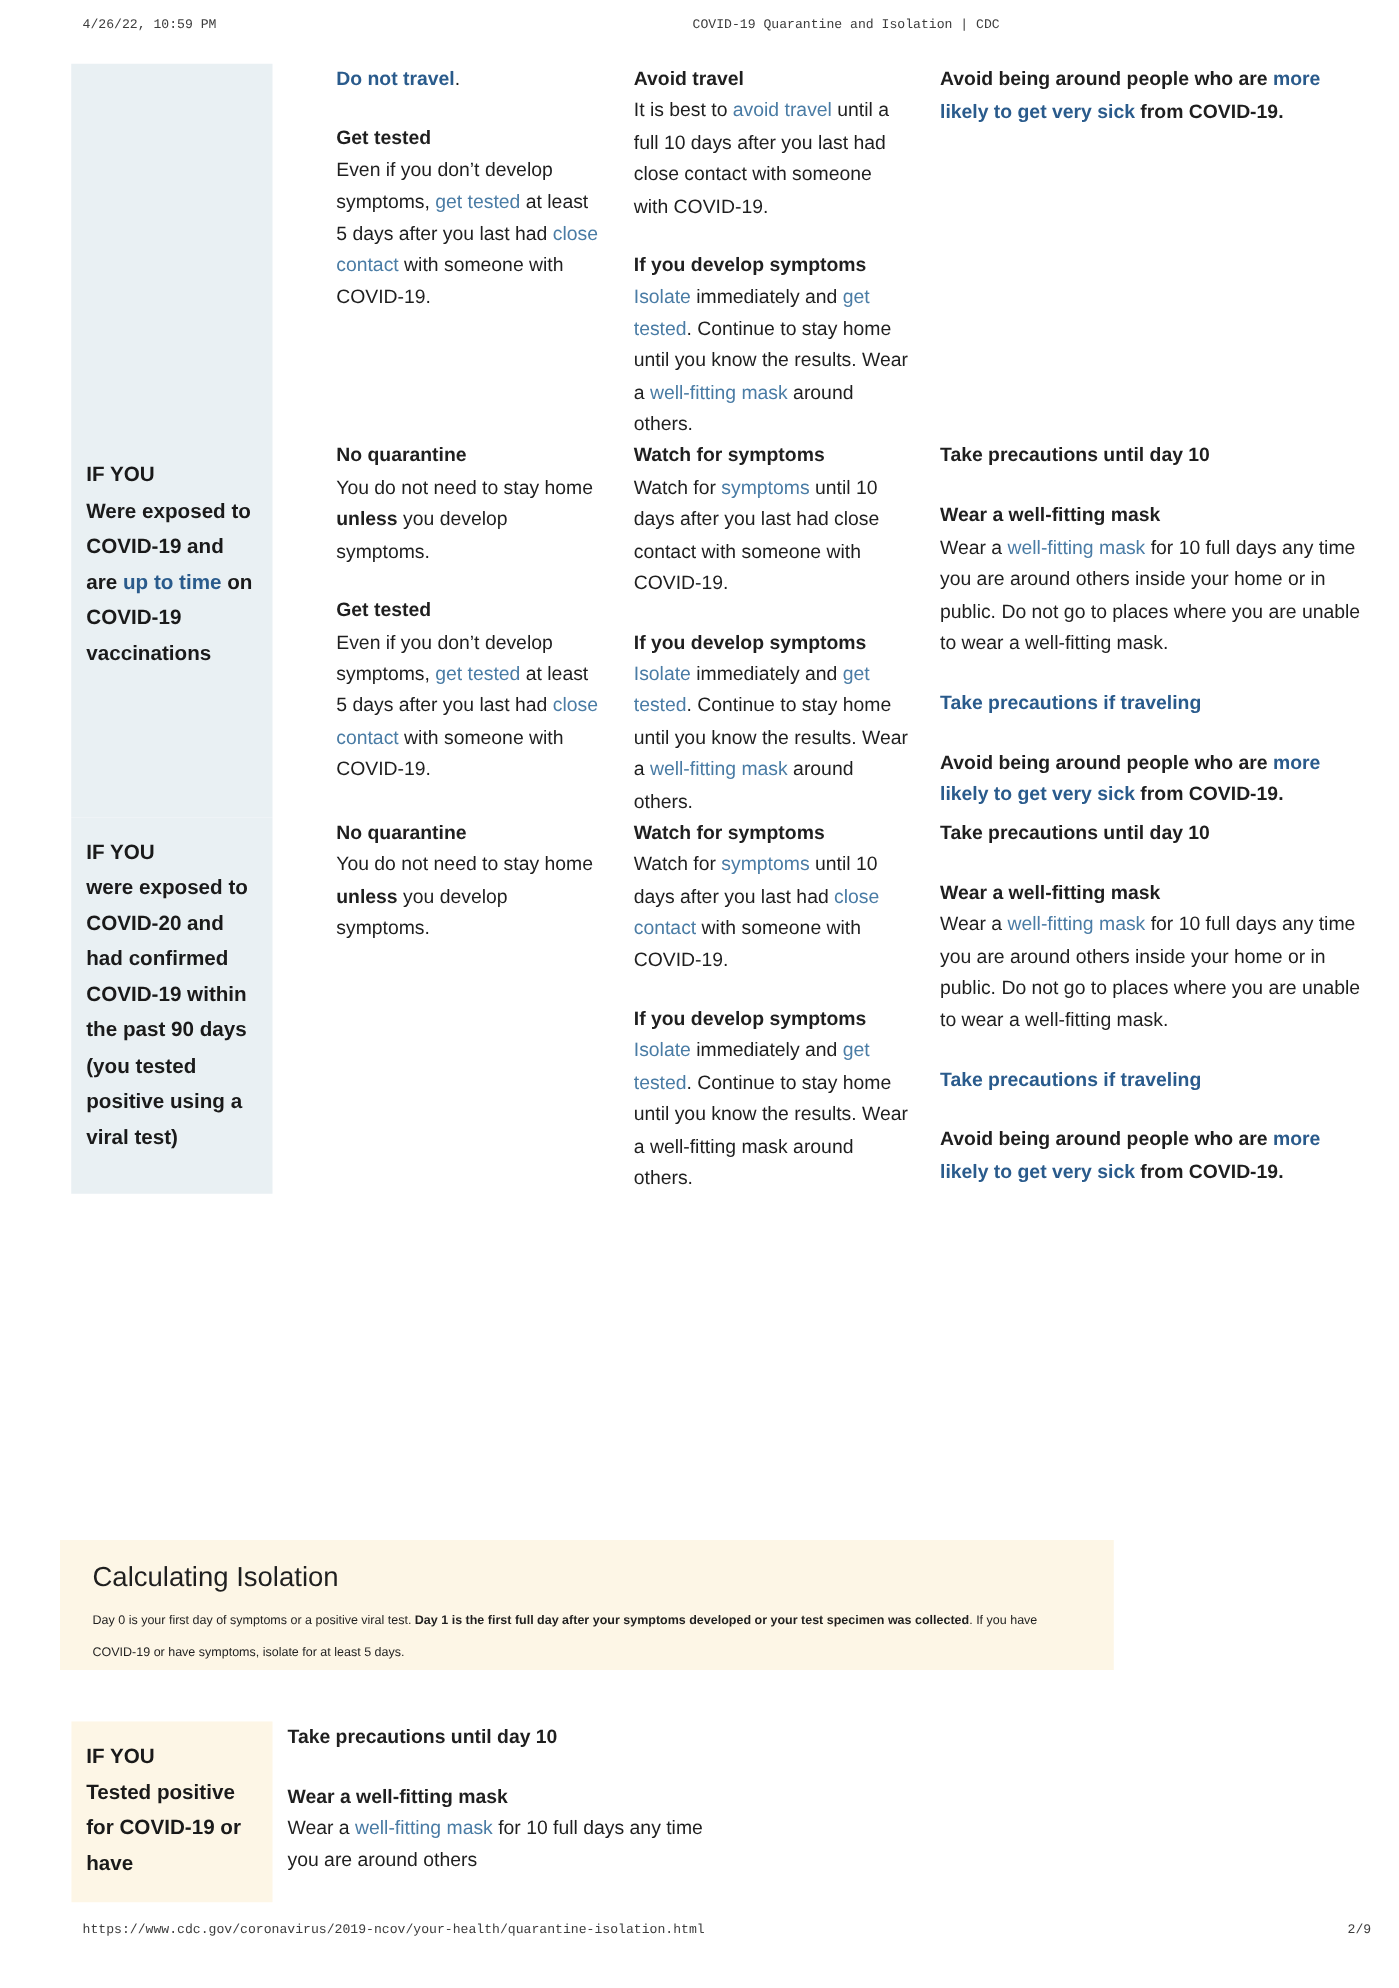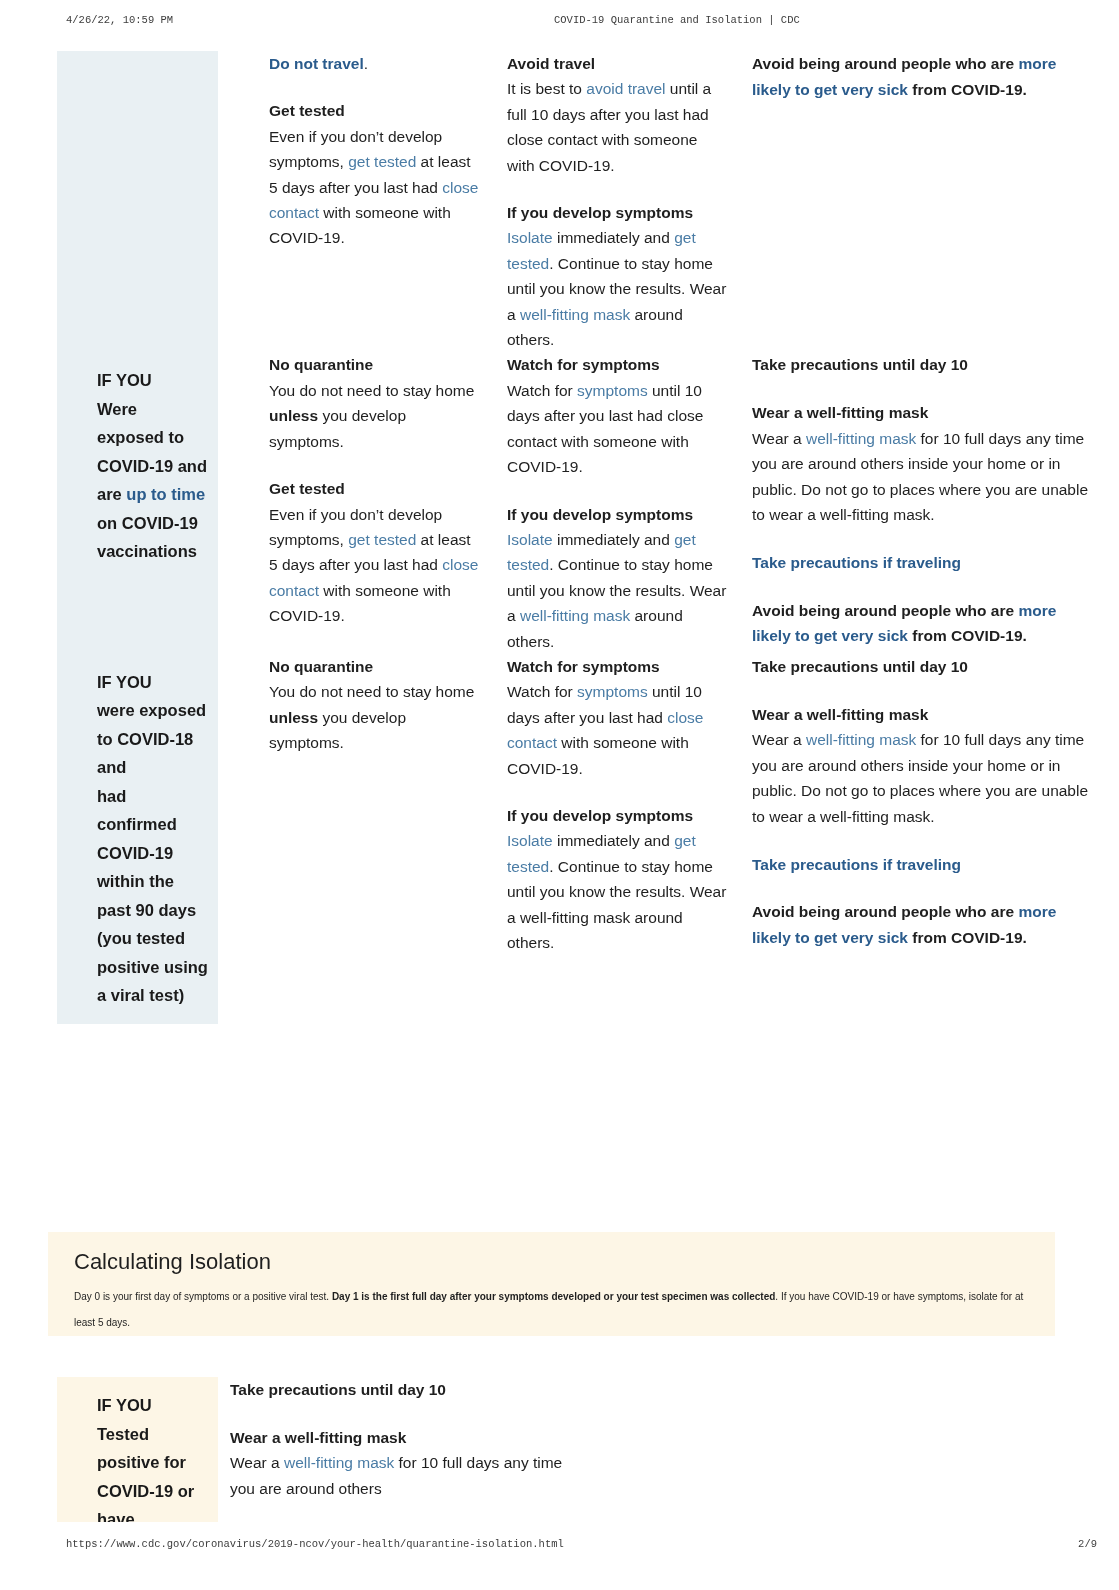--- a/index.html
+++ b/index.html
@@ -45,33 +45,32 @@
     background:#e9f0f3;
     padding:14px 10px 14px 12px;
   }
   .c-a { width:245px; flex:0 0 245px; padding-left:19px; padding-right:12px;margin-left:32px; }
   .c-b { width:245px; flex:0 0 245px; padding-left:12px; padding-right:12px; }
   .c-c { width:351px; flex:0 0 351px; padding-left:12px; padding-right:0px; }
 
   .label-text {
     font-size:16.5px; font-weight:bold; line-height:28.5px;
     color:#1a1a1a;
-    margin-left:28px;
   }
 
   .body-txt  { font-size:15.5px; line-height:25.4px; color:#1f1f1f; }
   .c-c .body-txt { font-size:15.5px; line-height:25.6px; }
   .hd { font-weight:bold; display:block; }
   .blk { margin:0 0 22px 0; }
   .blk:last-child { margin-bottom:0; }
 
   
   .calc-box {
     position:absolute; left:48px; top:1232px;
-    width:1007px; height:104px;
+    width:843px; height:104px;
     background:#fdf6e6;
     padding:16px 26px 0 26px;
   }
   .calc-title {
     font-size:22px; font-weight:normal; color:#1f1f1f;
     line-height:28px; margin:0 0 8px 0;
   }
   .calc-body { font-size:10px; line-height:26px; color:#1f1f1f; }
   .calc-body b { font-weight:bold; }
 
@@ -159,21 +158,21 @@
       <div class="body-txt blk">
         <b>Avoid being around people who are </b><a class="lnk-head">more likely to get very sick</a><b> from COVID-19.</b>
       </div>
     </div>
   </div>
 
   <div class="grow">
     <div class="cell c-label">
       <div class="label-text">
         <span>IF YOU</span><br>
-        <span>were exposed to COVID-18 and</span><br>
+        <span>were exposed to COVID-20 and</span><br>
         <span>had confirmed COVID-19 within the past 90 days (you tested positive using a viral test)</span>
       </div>
     </div>
 
     <div class="cell c-a">
       <div class="body-txt blk">
         <span class="hd">No quarantine</span><span>You do not need to stay home </span><b>unless</b><span> you develop symptoms.</span>
       </div>
     </div>
 

